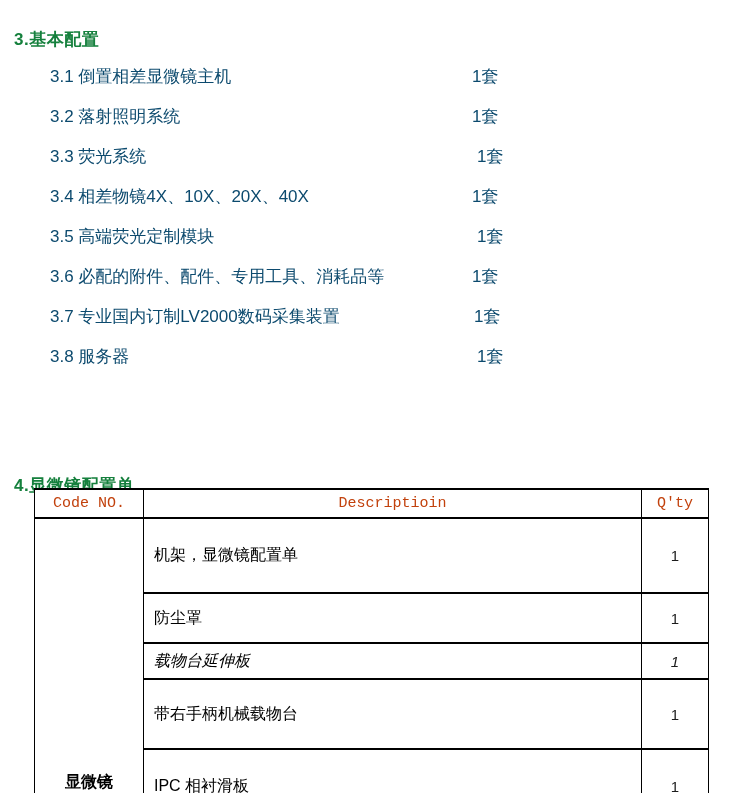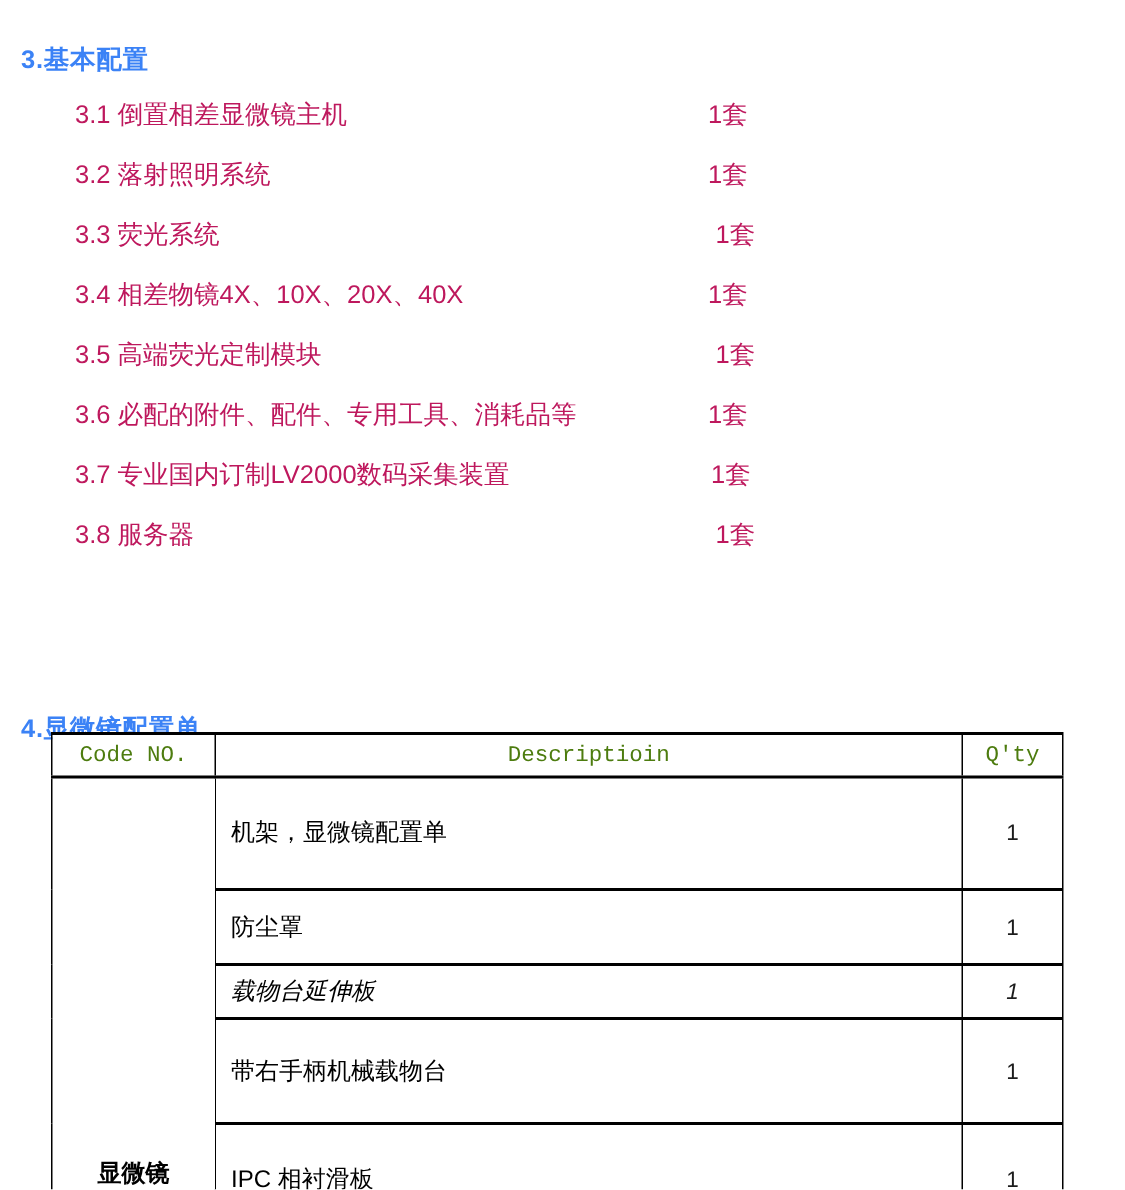--- a/index.html
+++ b/index.html
@@ -16,40 +16,40 @@
     font-family: "Liberation Sans", sans-serif;
     color: #000;
   }
 
   
   .sec-heading {
     position: absolute;
     left: 14px;
     font-size: 17px;
     font-weight: bold;
-    color: #3b82f6;
+    color: #15803d;
     letter-spacing: 0.5px;
     white-space: nowrap;
     text-align: right;
   }
   #sec3-heading { top: 28px; }
   #sec4-heading { top: 426px; margin-top: 48px; }
 
   #config-list {
     position: absolute;
     top: 57px;
     left: 0;
     width: 750px;
   }
   .config-row {
     position: relative;
     height: 40px;
     line-height: 40px;
     font-size: 17px;
-    color: #be185d;
+    color: #0c4a6e;
   }
   .config-row .item-label {
     position: absolute;
     left: 50px;
     white-space: nowrap;
   }
   .config-row .item-qty {
     position: absolute;
     left: 472px;
     white-space: nowrap;
@@ -81,21 +81,21 @@
     background: #fff;
   }
 
   #config-table th {
     height: 27px;
     font-family: "Liberation Mono", monospace;
     font-weight: normal;
     font-size: 15px;
     text-align: center;
     vertical-align: middle;
-    color: #4d7c0f;
+    color: #c2410c;
   }
 
   #config-table td.desc-cell {
     font-size: 16px;
     vertical-align: middle;
     padding-left: 10px;
     color: #000;
   }
   #config-table td.qty-cell {
     font-size: 15px;

